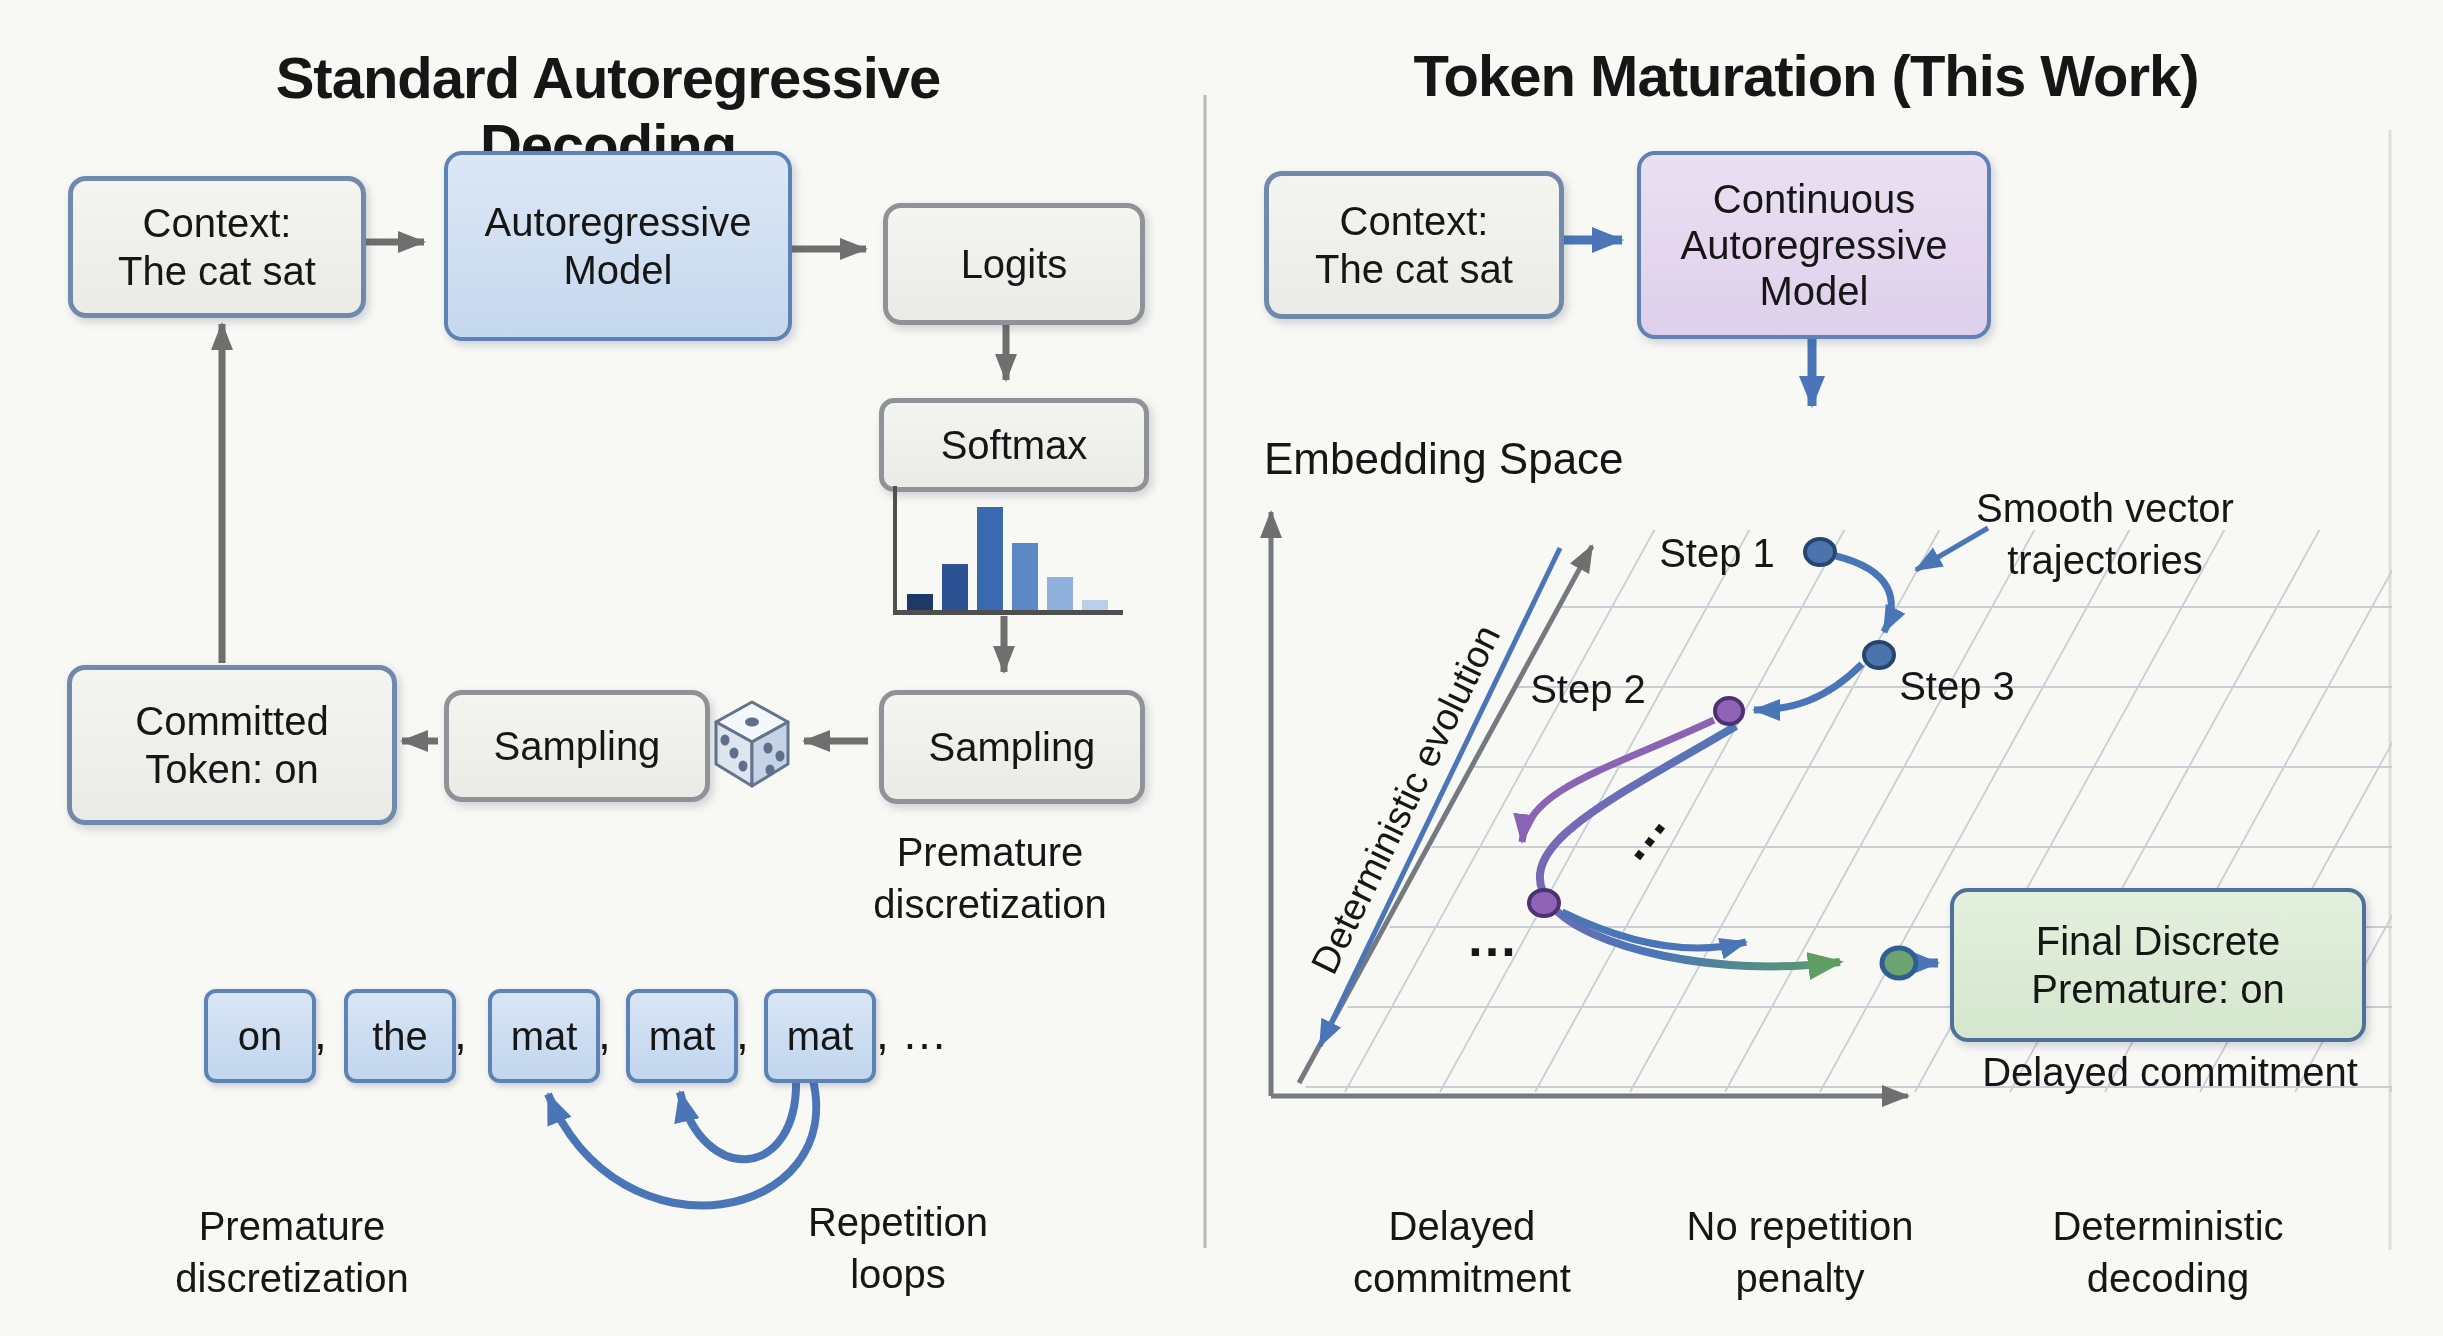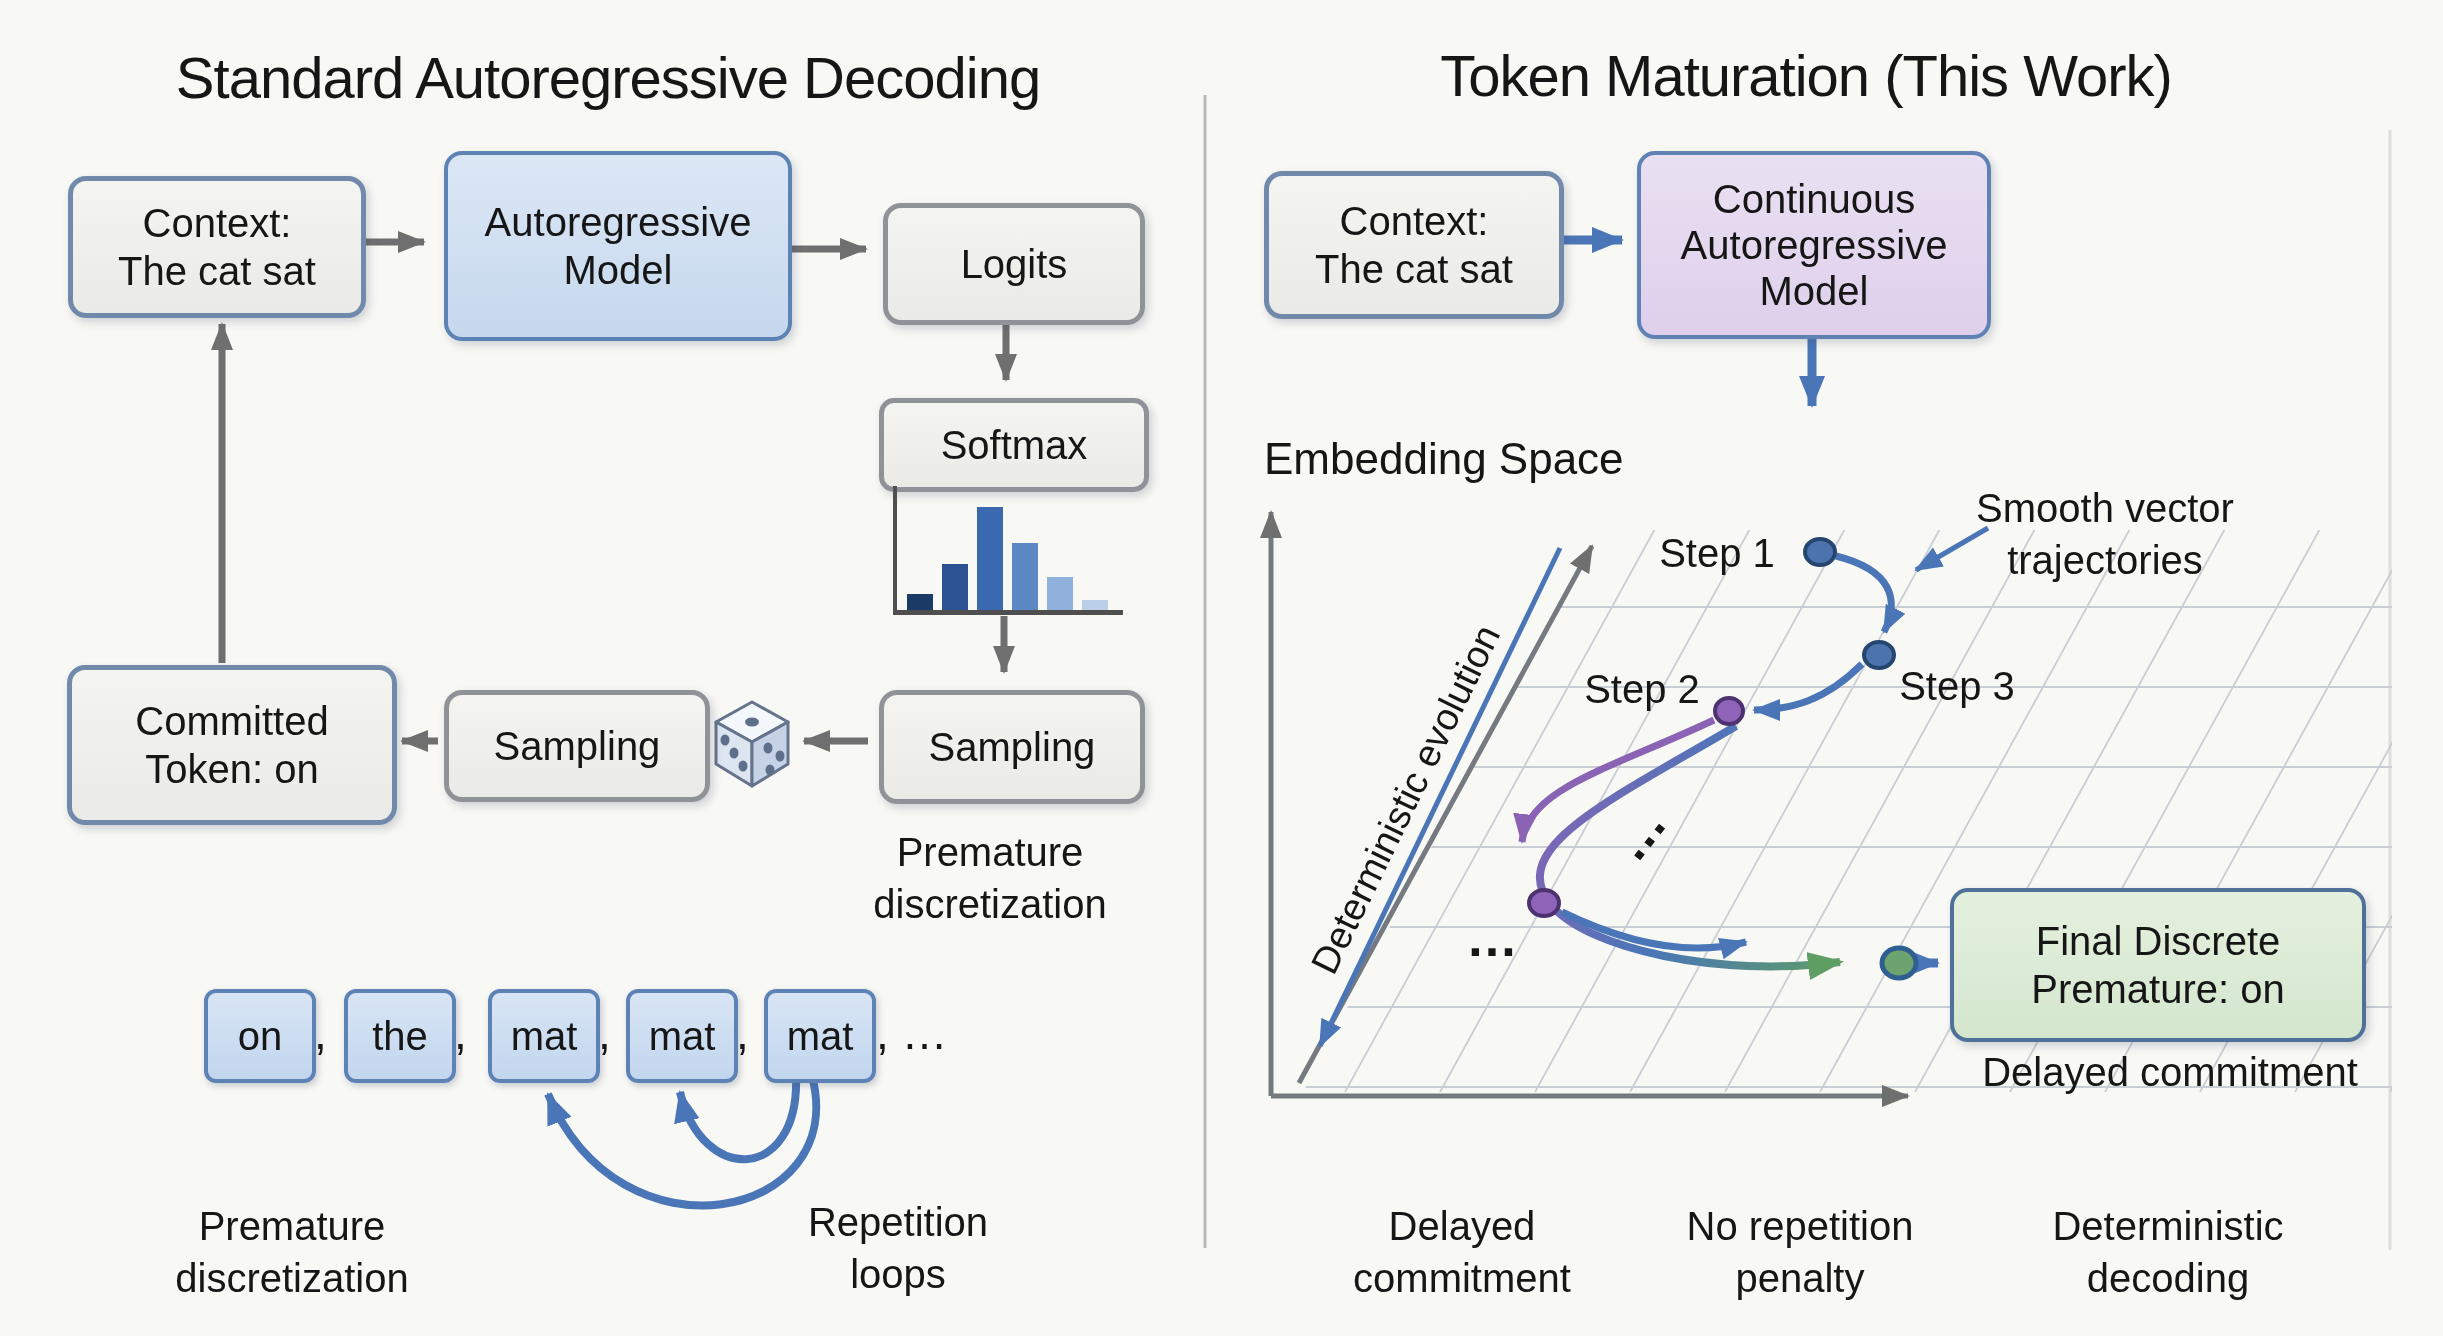--- a/index.html
+++ b/index.html
@@ -1,20 +1,20 @@
 <!DOCTYPE html>
 <html><head>
 <meta charset="utf-8">
 <style>
   html,body{margin:0;padding:0;background:#e9e9e7;}
   .canvas{position:relative;width:2443px;height:1336px;background:#f8f8f5;
           font-family:"Liberation Sans","DejaVu Sans",sans-serif;color:#161616;overflow:hidden;}
   svg.art{position:absolute;left:0;top:0;z-index:1;}
   .layer{position:absolute;left:0;top:0;width:100%;height:100%;z-index:2;pointer-events:none;}
-  .title{position:absolute;font-size:58px;font-weight:normal;text-align:center;letter-spacing:-1px;}
+  .title{position:absolute;font-size:58px;font-weight:bold;text-align:center;letter-spacing:-1px;}
   .box{position:absolute;display:flex;flex-direction:column;justify-content:center;align-items:center;
        text-align:center;border-radius:18px;line-height:1.2;font-size:40px;
        box-shadow:3px 4px 8px rgba(60,70,90,.22);}
   .graybox{background:linear-gradient(180deg,#f4f4f1,#eaeae7);border:5px solid #8f9397;}
   .bluebord{background:linear-gradient(180deg,#f4f4f1,#eaeae7);border:5px solid #7189ab;}
   .bluefill{background:linear-gradient(180deg,#dbe7f5,#c6d8ee);border:4px solid #5d82b4;}
   .purplefill{background:linear-gradient(180deg,#eae0f2,#decfeb);border:4px solid #5f81b3;}
   .greenfill{background:linear-gradient(180deg,#e4f0de,#d4e6ce);border:4px solid #4f7098;}
   .label{position:absolute;text-align:center;font-size:40px;line-height:1.3;}
   .chip{position:absolute;width:104px;height:86px;border:4px solid #5d83b6;border-radius:12px;
@@ -231,21 +231,21 @@
     <div class="label" style="left:1256px;top:430px;width:410px;font-size:44px;text-align:left;padding-left:8px;">Embedding Space</div>
 
     <div class="rotlbl" style="left:1176px;top:778px;width:460px;text-align:center;">Deterministic evolution</div>
 
     <div class="label" style="left:1905px;top:482px;width:400px;">
       <span style="display:block">Smooth vector</span>
       <span style="display:block">trajectories</span>
     </div>
 
     <div class="label" style="left:1617px;top:527px;width:200px;white-space:nowrap;">Step 1</div>
-    <div class="label" style="left:1542px;top:663px;width:200px;white-space:nowrap;">Step 2</div>
+    <div class="label" style="left:1488px;top:663px;width:200px;white-space:nowrap;">Step 2</div>
     <div class="label" style="left:1857px;top:660px;width:200px;white-space:nowrap;">Step 3</div>
 
     <div class="dots" style="left:1612px;top:802px;transform:rotate(-52deg);">…</div>
     <div class="dots" style="left:1466px;top:908px;">…</div>
 
     <div class="box greenfill" style="left:1950px;top:888px;width:408px;height:146px;">
       <span>Final Discrete</span>
       <span>Premature: on</span>
     </div>
 

